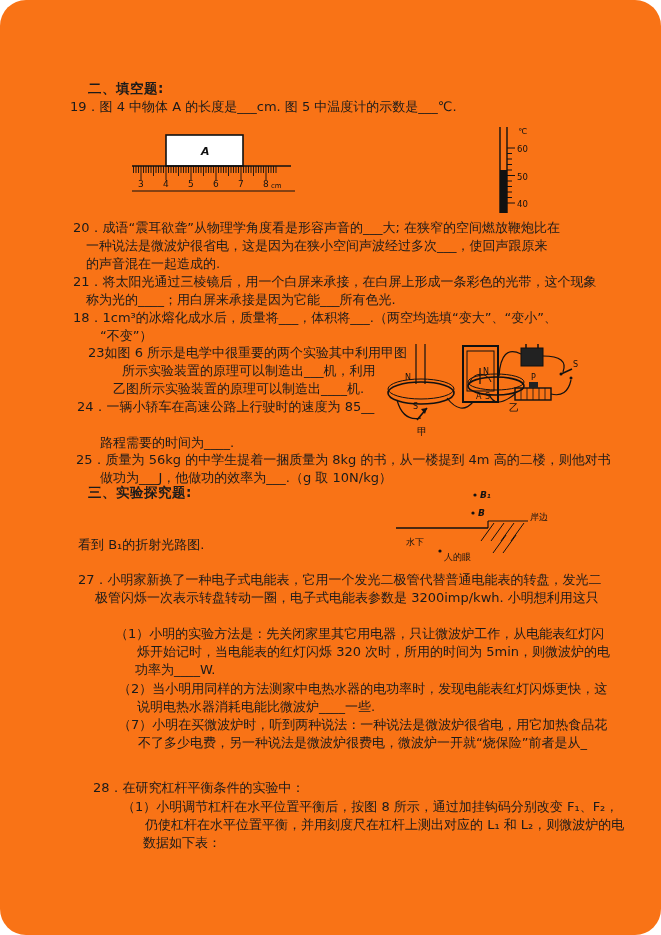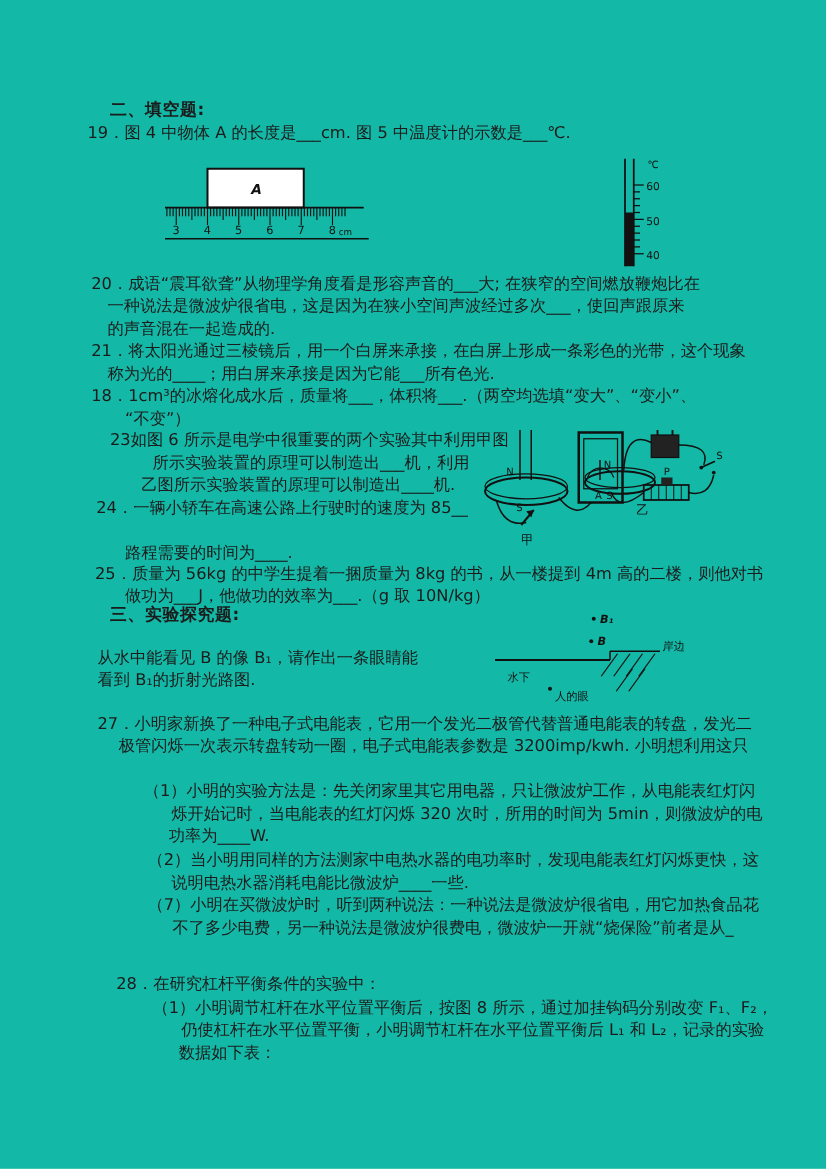--- a/index.html
+++ b/index.html
@@ -1,20 +1,20 @@
 <!DOCTYPE html>
 <html><head>
 <meta charset="utf-8">
 <style>
   html,body{margin:0;padding:0;}
   body{
     width:661px;height:935px;background:#ffffff;position:relative;overflow:hidden;
     font-family:"DejaVu Sans","Liberation Sans",sans-serif;color:#1b1b1b;
   }
-  .page{position:absolute;left:0;top:0;width:661px;height:935px;background:#14b8a6;}
+  .page{position:absolute;left:0;top:0;width:661px;height:935px;background:#f97316;border-radius:26px;}
   .ln{position:absolute;white-space:nowrap;font-size:13px;line-height:16px;color:#1b1b1b;}
   .hd{font-weight:bold;font-size:13.5px;letter-spacing:0.5px;}
   svg{position:absolute;overflow:visible;}
   svg text{font-family:"DejaVu Sans","Liberation Sans",sans-serif;fill:#111;}
 </style>
 </head>
 <body>
 
 <div class="page">
 
@@ -190,21 +190,20 @@
   </svg>
 
   <div class="ln" style="left:77px;top:399px">24．一辆小轿车在高速公路上行驶时的速度为 85__</div>
   <div class="ln" style="left:100px;top:435px">路程需要的时间为____.</div>
 
   <div class="ln" style="left:76px;top:452px">25．质量为 56kg 的中学生提着一捆质量为 8kg 的书，从一楼提到 4m 高的二楼，则他对书</div>
   <div class="ln" style="left:100px;top:470px">做功为___J，他做功的效率为___.（g 取 10N/kg）</div>
 
   <div class="ln hd" style="left:88px;top:484px">三、实验探究题:</div>
 
-  <div class="ln" style="left:78px;top:519px">从水中能看见 B 的像 B₁，请作出一条眼睛能</div>
   <div class="ln" style="left:78px;top:537px">看到 B₁的折射光路图.</div>
 
   <svg style="left:388px;top:483px" width="205" height="85" viewBox="0 0 205 85">
     <circle cx="87" cy="12" r="1.6" fill="#111"></circle>
     <text x="92" y="15" font-size="9" font-style="italic" font-weight="bold">B₁</text>
     <circle cx="85" cy="30" r="1.6" fill="#111"></circle>
     <text x="90" y="33" font-size="9" font-style="italic" font-weight="bold">B</text>
     <line x1="8" y1="45" x2="100" y2="45" stroke="#111" stroke-width="1.6"></line>
     <line x1="100" y1="45" x2="100" y2="38" stroke="#111" stroke-width="1.2"></line>
     <line x1="100" y1="38" x2="140" y2="38" stroke="#111" stroke-width="1.2"></line>
@@ -230,16 +229,16 @@
   <div class="ln" style="left:135px;top:662px">功率为____W.</div>
 
   <div class="ln" style="left:118px;top:681px">（2）当小明用同样的方法测家中电热水器的电功率时，发现电能表红灯闪烁更快，这</div>
   <div class="ln" style="left:137px;top:699px">说明电热水器消耗电能比微波炉____一些.</div>
 
   <div class="ln" style="left:118px;top:717px">（7）小明在买微波炉时，听到两种说法：一种说法是微波炉很省电，用它加热食品花</div>
   <div class="ln" style="left:138px;top:735px">不了多少电费，另一种说法是微波炉很费电，微波炉一开就“烧保险”前者是从_</div>
 
   <div class="ln" style="left:93px;top:780px">28．在研究杠杆平衡条件的实验中：</div>
   <div class="ln" style="left:122px;top:799px">（1）小明调节杠杆在水平位置平衡后，按图 8 所示，通过加挂钩码分别改变 F₁、F₂，</div>
-  <div class="ln" style="left:145px;top:817px">仍使杠杆在水平位置平衡，小明调节杠杆在水平位置平衡后 L₁ 和 L₂，记录的实验</div>
+  <div class="ln" style="left:145px;top:817px">仍使杠杆在水平位置平衡，并用刻度尺在杠杆上测出对应的 L₁ 和 L₂，则微波炉的电</div>
   <div class="ln" style="left:143px;top:835px">数据如下表：</div>
 
 </div>
 
 </body></html>

